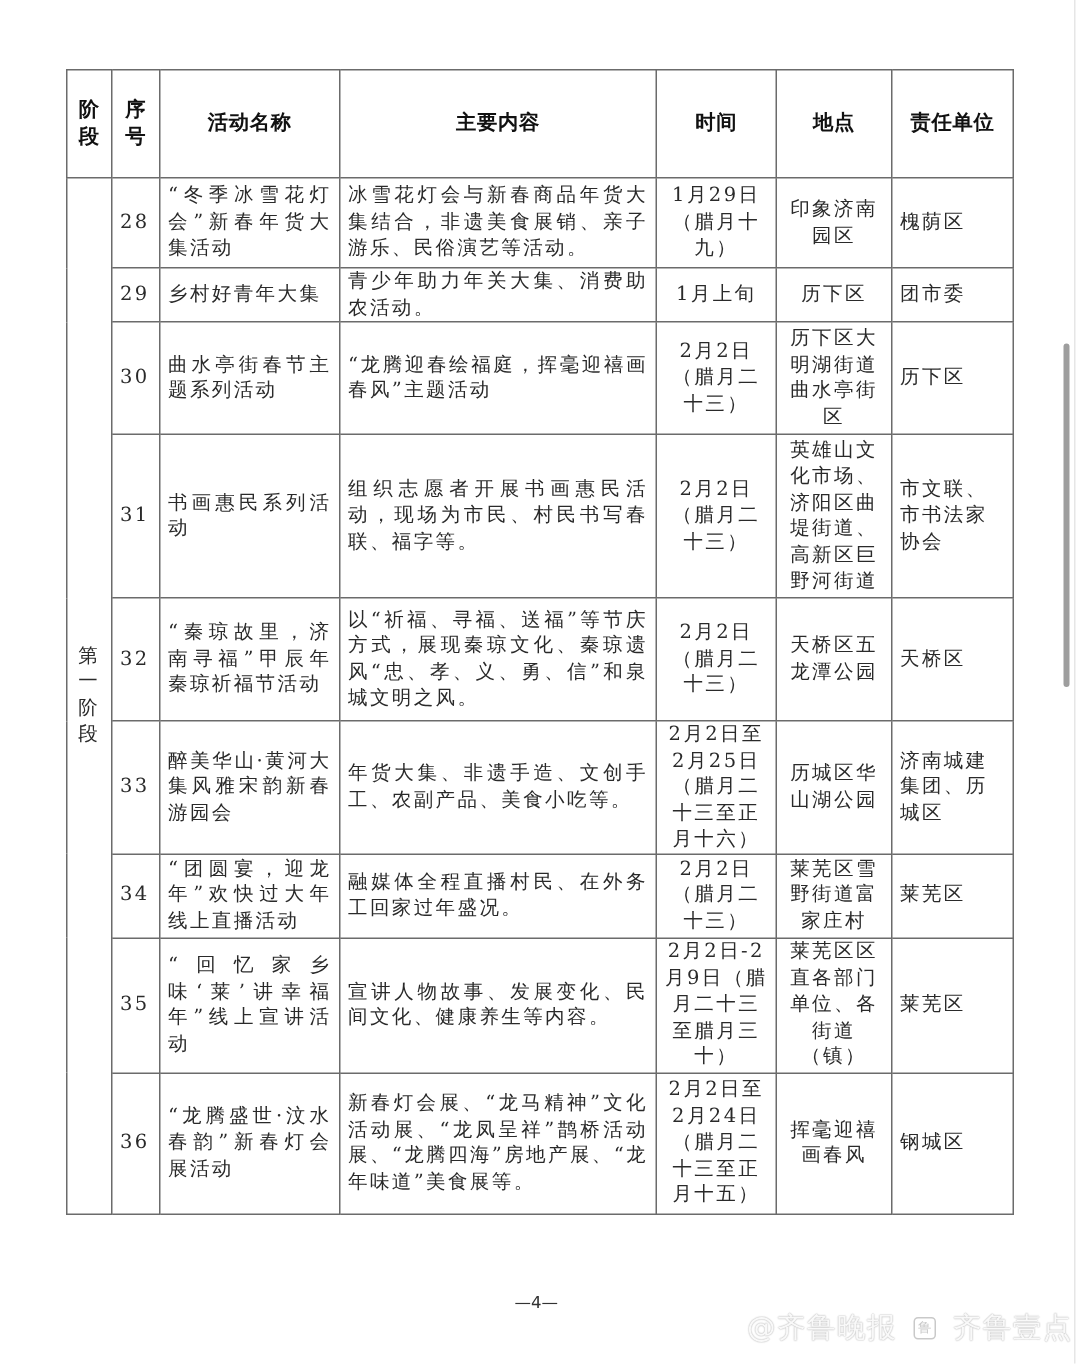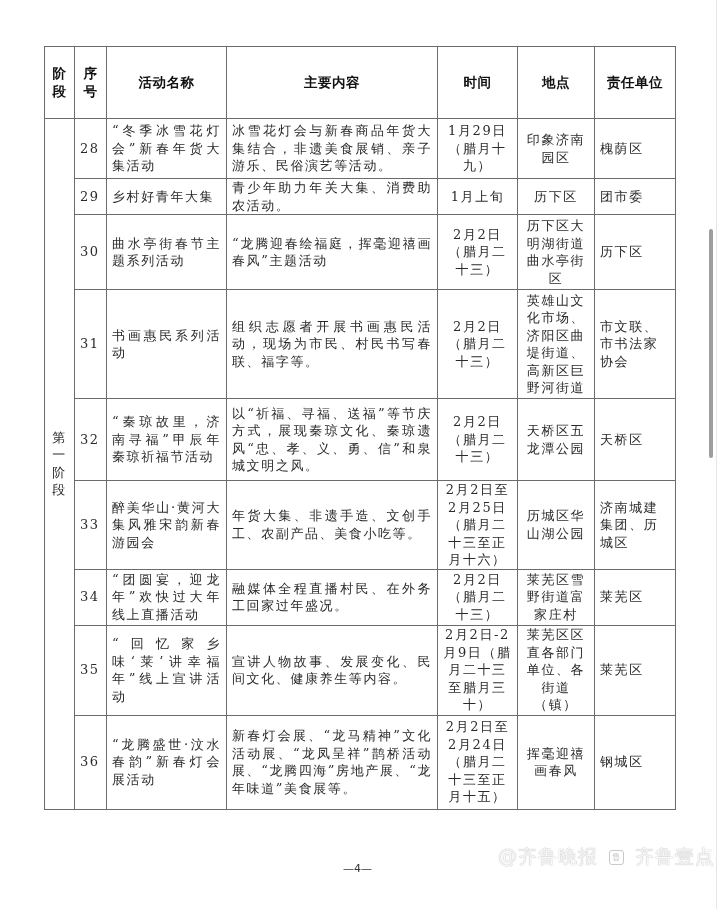--- a/index.html
+++ b/index.html
@@ -27,21 +27,21 @@
   td.stage span { display:block; }
   td.name { text-align:justify; }
   td.content { text-align:justify; }
   td.time { text-align:center; }
   td.place { text-align:center; }
   td.unit { text-align:left;margin-left:36px; }
   .pgnum {
     position:absolute; left:343px; top:862px; font-family:"DejaVu Sans", sans-serif; font-size:11px; color:#333;
   }
   .watermark {
-    position:absolute; left:498px; top:844px; font-family:"DejaVu Sans", sans-serif; font-size:19px;
+    position:absolute; left:498px; top:872px; font-family:"DejaVu Sans", sans-serif; font-size:19px;
     color:rgba(255,255,255,0.9); text-shadow:0 0 1px #bdbdbd, 0 0 1px #bdbdbd; letter-spacing:1px;
   }
   .wm-badge {
     display:inline-block; font-size:9px; border:1px solid #c9c9c9; border-radius:3px; padding:0 2px;
     color:#c9c9c9; vertical-align:middle; margin:0 4px; text-shadow:none; letter-spacing:0;
   }
   .scrollbar {
     position:absolute; left:709px; top:229px; width:4px; height:229px; background:#9e9e9e; border-radius:2px;
   }
 </style>

